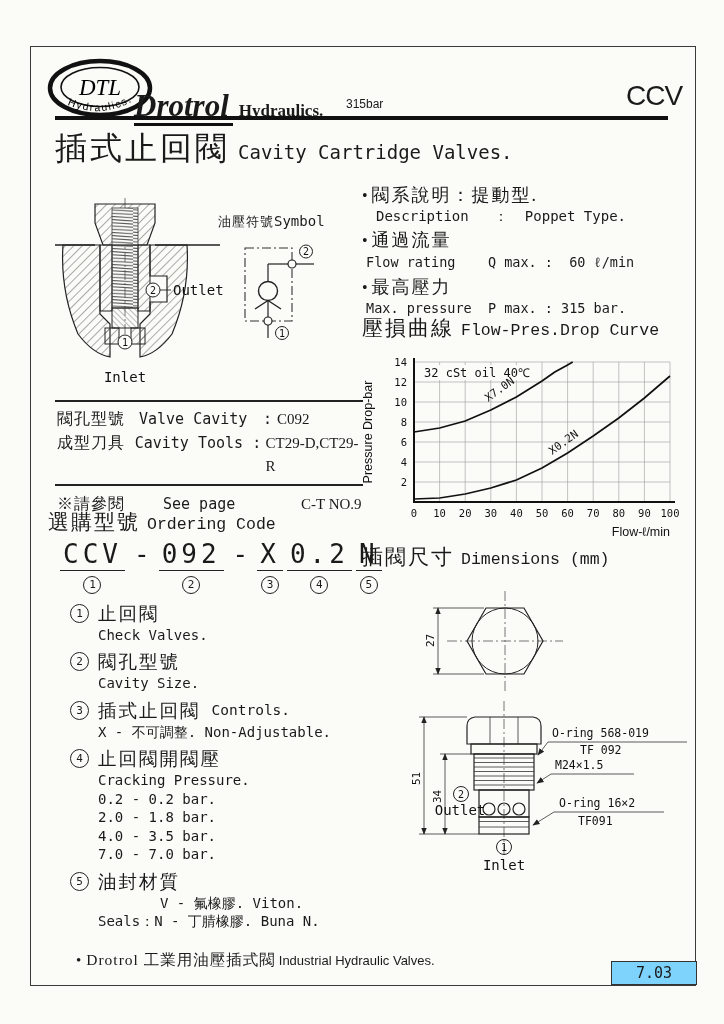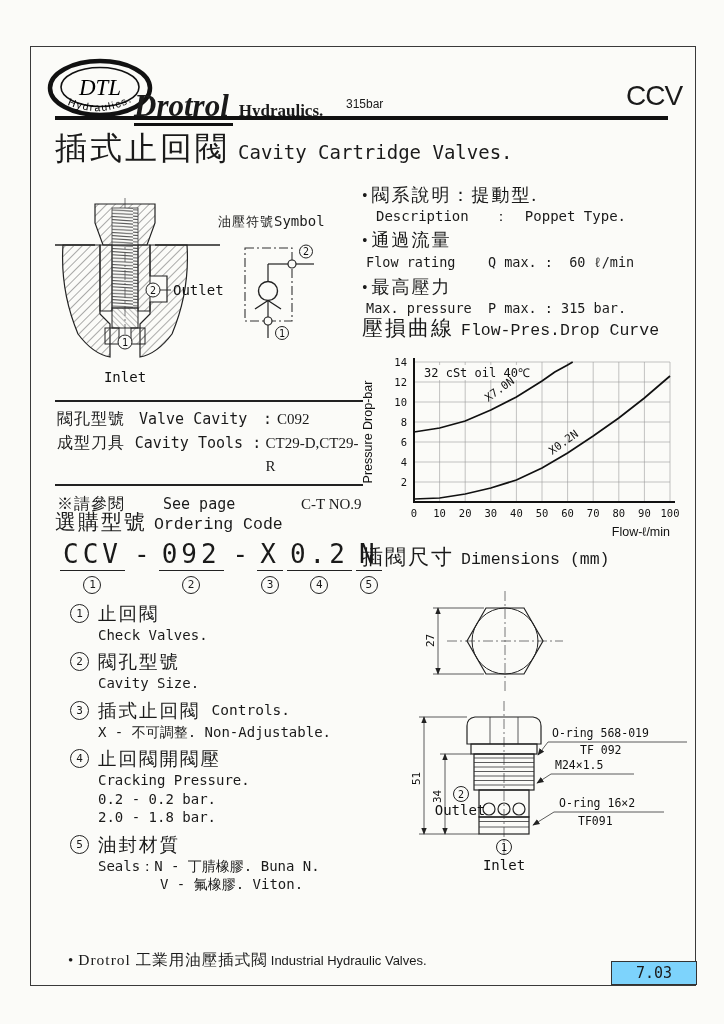--- a/index.html
+++ b/index.html
@@ -58,21 +58,21 @@
   .cav-rows{padding:5px 0 6px 2px;border-bottom:2px solid #222;}
   .cav-row,.cav-note{display:flex;align-items:baseline;line-height:23px;}
   .cav-row .zh,.cav-note .zh{font-size:16px;width:82px;letter-spacing:1px;}
   .cav-row .en,.cav-note .en{font-size:15px;width:124px;}
   .cav-row .sep{font-size:15px;width:14px;}
   .cav-row .val,.cav-note .val{font-size:15px;font-family:Liberation Serif, serif;}
   .cav-note{padding:6px 0 0 2px;}
   .cav-note .en{width:138px;margin-left:24px;}
 
   
-  #ordering-head{left:55px;top:508px;white-space:nowrap;}
+  #ordering-head{left:48px;top:508px;white-space:nowrap;}
   #code-row{left:58px;top:540px;display:flex;align-items:flex-start;}
   .code-seg{display:flex;flex-direction:column;align-items:center;margin:0 2px;}
   .code-txt{font-size:26px;letter-spacing:4px;border-bottom:1.5px solid #222;padding:0 3px;line-height:1.15;}
   .code-dash{font-size:26px;padding:0 7px;line-height:1.15;}
   .cnum{display:inline-flex;align-items:center;justify-content:center;width:16px;height:16px;
         border:1px solid #222;border-radius:50%;font-size:11px;margin-top:5px;
         font-family:"DejaVu Sans Mono",monospace;}
   #ord-items{left:70px;top:601px;width:305px;}
   .it{margin-bottom:5px;}
   .it-head{display:flex;align-items:center;gap:9px;}
@@ -90,21 +90,21 @@
   .cl{stroke:#555;stroke-width:0.8;stroke-dasharray:10,3,2,3;fill:none;}
   .oln{stroke:#222;stroke-width:1.2;fill:none;}
   .thin{stroke:#333;stroke-width:0.8;fill:none;}
   .dim{stroke:#333;stroke-width:0.8;fill:none;}
   .dtxt{font:11px "DejaVu Sans Mono",monospace;fill:#111;}
   .ltxt{font:11.5px "DejaVu Sans Mono",monospace;fill:#111;}
   .ptxt{font:14px "DejaVu Sans Mono",monospace;fill:#111;}
   .svgnum{font:10px "DejaVu Sans Mono",monospace;fill:#111;}
 
   
-  #footer-line{left:68px;top:950px;white-space:nowrap;}
+  #footer-line{left:76px;top:950px;white-space:nowrap;}
   #footer-line .dot{font-size:15px;margin-right:5px;}
   #footer-line .zh{font-size:15.5px;letter-spacing:1px;}
   #footer-line .en{font-size:13px;margin-left:3px;}
   #page-box{left:611px;top:961px;width:84px;height:22px;border:1.5px solid #333;
             background:#7dd3fc;display:flex;align-items:center;justify-content:center;
             font-size:15px;}
 </style>
 </head>
 <body>
 
@@ -323,28 +323,30 @@
     <div class="it-line">X - 不可調整. Non-Adjustable.</div>
   </div>
   <div class="it">
     <div class="it-head">
       <span class="cnum">4</span>
       <span class="zh">止回閥開閥壓</span>
     </div>
     <div class="it-line">Cracking Pressure.</div>
     <div class="it-line">0.2 - 0.2 bar.</div>
     <div class="it-line">2.0 - 1.8 bar.</div>
+    <div class="it-line">4.0 - 3.5 bar.</div>
+    <div class="it-line">7.0 - 7.0 bar.</div>
   </div>
   <div class="it">
     <div class="it-head">
       <span class="cnum">5</span>
       <span class="zh">油封材質</span>
     </div>
+    <div class="it-line indent">V - 氟橡膠. Viton.</div>
     <div class="it-line">Seals：N - 丁腈橡膠. Buna N.</div>
-    <div class="it-line indent">V - 氟橡膠. Viton.</div>
   </div>
 </div>
 
 <div class="abs sec-head" id="dims-head">
   <span class="zh">插閥尺寸</span><span class="en mono">Dimensions (mm)</span>
 </div>
 
 <svg class="abs" id="hex-svg" width="175" height="125" viewBox="0 0 175 125">
   <defs>
     <marker id="arH" viewBox="0 0 10 10" refX="9" refY="5" markerWidth="9" markerHeight="9" orient="auto-start-reverse">

